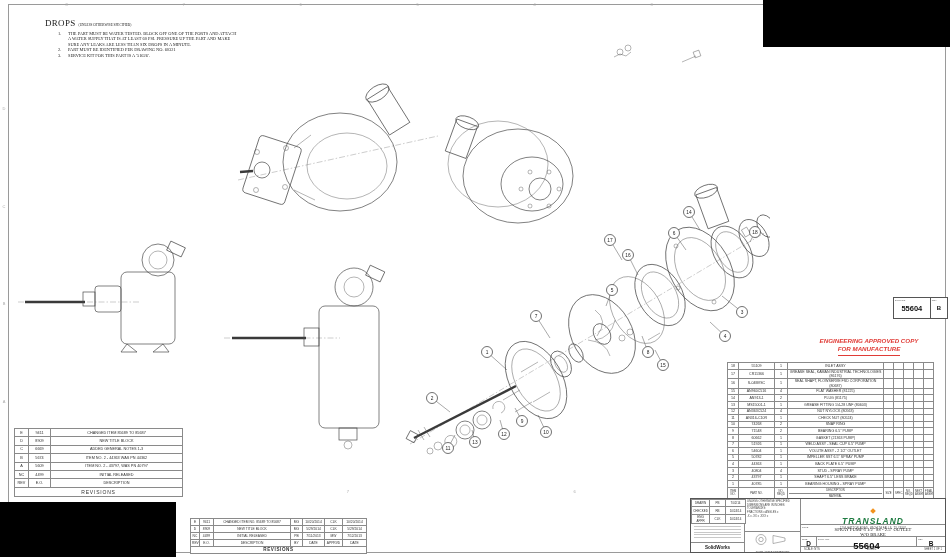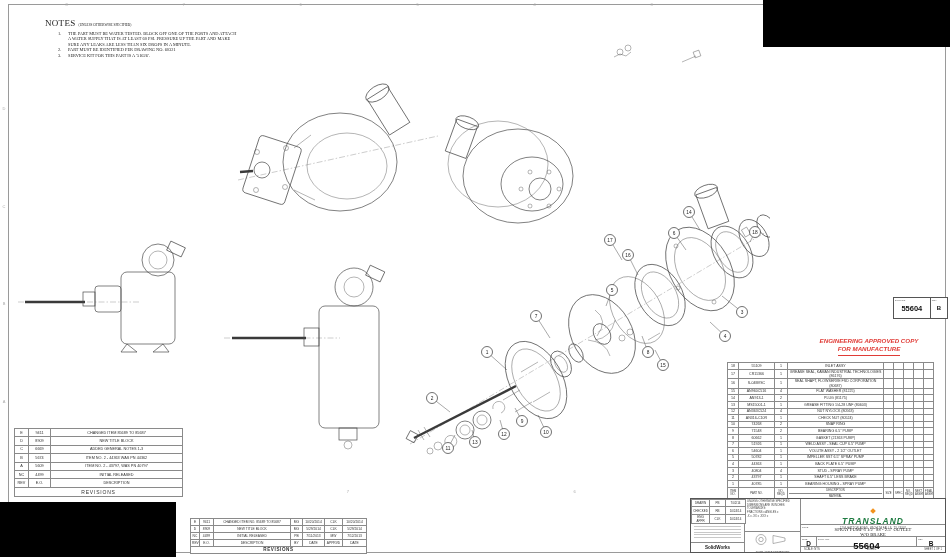--- a/index.html
+++ b/index.html
@@ -108,21 +108,21 @@
       <div>6</div>
     </div>
   <div class="zones zones-left">
       <div>D</div>
       <div>C</div>
       <div>B</div>
       <div>A</div>
     </div>
 
   <div class="notes">
-    <span class="notes-head">NOTES</span><span class="notes-sub">(UNLESS OTHERWISE SPECIFIED)</span>
+    <span class="notes-head">DROPS</span><span class="notes-sub">(UNLESS OTHERWISE SPECIFIED)</span>
     <div class="notes-list">
         <div>THE PART MUST BE WATER TESTED. BLOCK OFF ONE OF THE PORTS AND ATTACH A WATER SUPPLY THAT IS AT LEAST 60 PSI. PRESSURE UP THE PART AND MAKE SURE ANY LEAKS ARE LESS THAN SIX DROPS IN A MINUTE.</div>
         <div>PART MUST BE IDENTIFIED PER DRAWING NO. 60321</div>
         <div>SERVICE KIT FOR THIS PART IS A '51626'.</div>
       </div>
   </div>
 
   <svg class="views" viewBox="0 0 760 460">
 
     <g>

